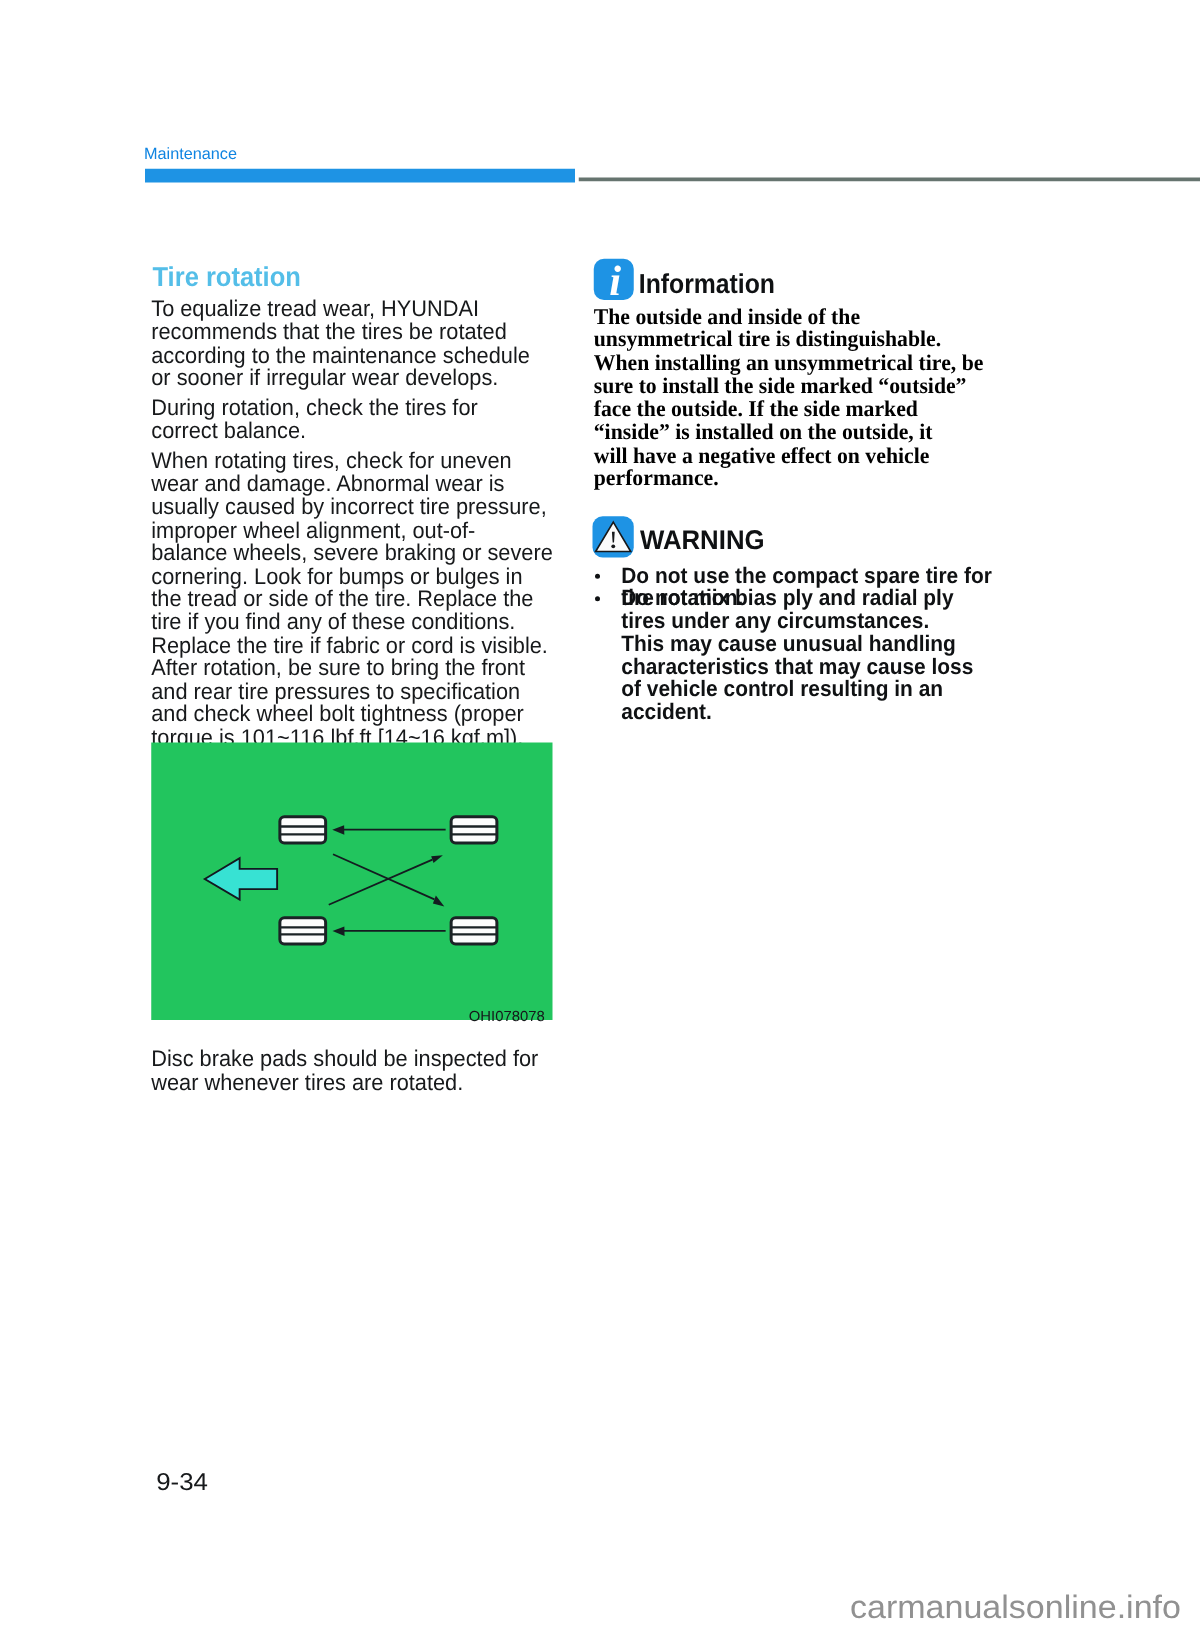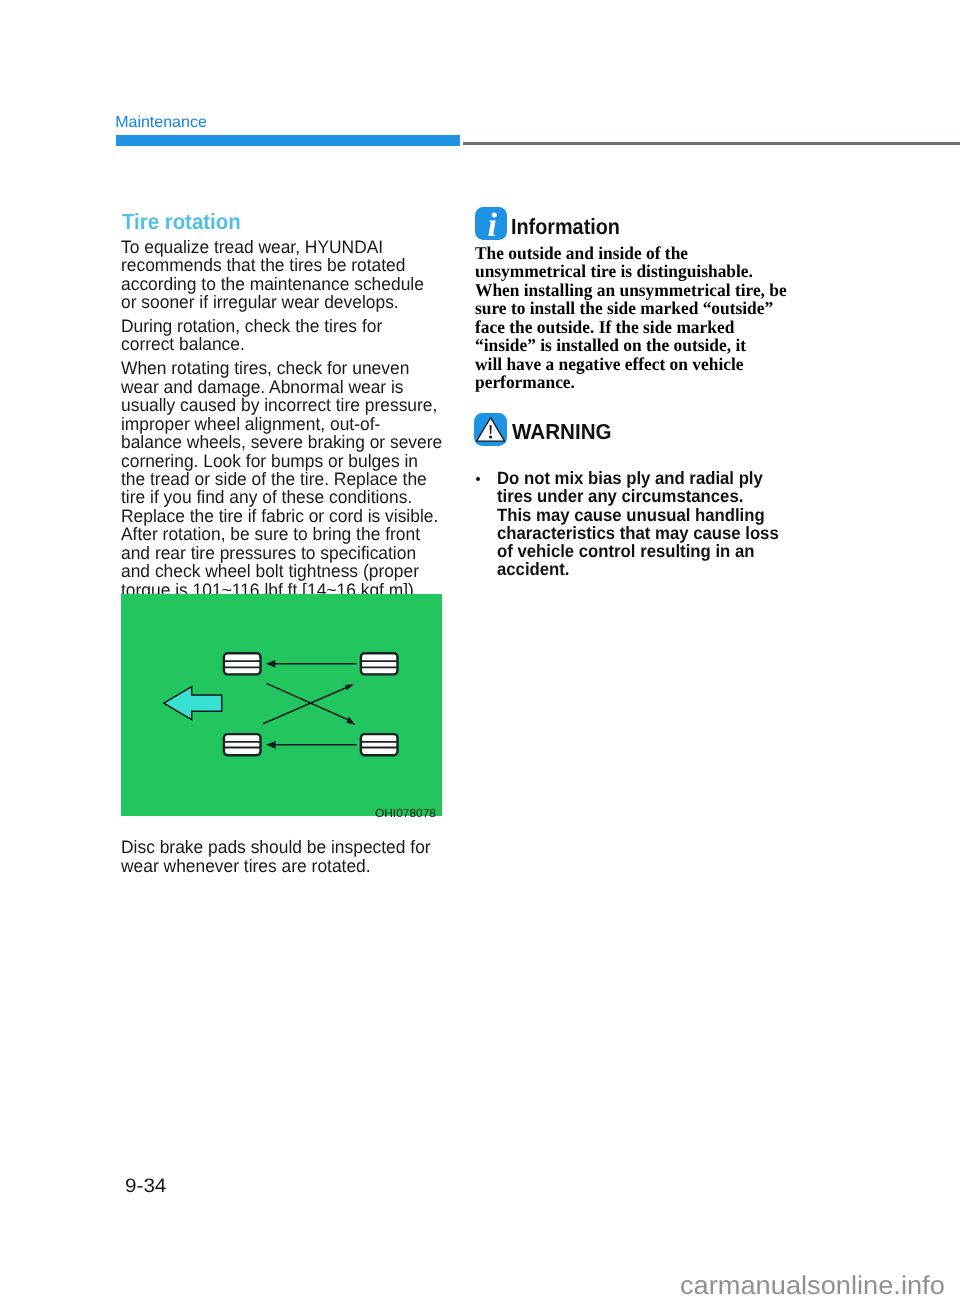--- a/index.html
+++ b/index.html
@@ -3,21 +3,21 @@
 <meta charset="utf-8">
 <style>
   html,body{margin:0;padding:0;background:#ffffff;}
   #page{position:relative;width:960px;height:1302px;background:#fff;overflow:hidden;
         font-family:"Liberation Sans",sans-serif;text-rendering:geometricPrecision;
         -webkit-font-smoothing:antialiased;will-change:transform;}
   .abs{position:absolute;}
   .ln{white-space:pre;}
   .sx{transform-origin:left top;}
   
-  #hdr-title{left:115.2px;top:113.7px;font-size:16px;line-height:18.95px;color:#0f84e1;
+  #hdr-title{left:115.2px;top:113.7px;font-size:13px;line-height:18.95px;color:#0f84e1;
              transform:scaleX(1.0);}
   #hdr-bar{left:115.8px;top:134.8px;width:344.2px;height:11.2px;background:#1e93e4;}
   #hdr-rule{left:462.8px;top:142.3px;width:497.2px;height:2.7px;background:#66746f;}
   
   #col-left{left:121.4px;top:0;width:330px;height:1302px;}
   #lc-heading{left:0.5px;top:210.5px;font-size:21.95px;line-height:21.95px;font-weight:bold;
               color:#54bee8;transform:scaleX(0.930);}
   .body-txt{font-size:18.1px;line-height:18.45px;color:#17191b;transform:scaleX(0.962);}
   #lc-p1{left:0;top:237.7px;}
   #lc-p2{left:0;top:316.8px;}
@@ -155,20 +155,27 @@
 
     <div class="abs cbox-icon" id="warn-icon">
       <svg width="32.8" height="32.8" viewBox="0 0 33 33">
         <polygon points="16.74,4.7 30.77,28.4 2.52,28.4" fill="#fbfbfb" stroke="#17191b" stroke-width="1.3" stroke-linejoin="miter"></polygon>
         <path d="M15.62 12.4 L17.86 12.4 L17.32 21.2 L16.22 21.2 Z" fill="#17191b"></path>
         <circle cx="16.72" cy="24.2" r="1.55" fill="#17191b"></circle>
       </svg>
     </div>
     <div class="abs ln cbox-title" id="warn-title">WARNING</div>
 
+    <div class="abs bullets bullet-row" id="warn-b1">
+      <span class="bullet-dot"></span>
+      <div class="bullet-txt">
+        <div class="ln">Do not use the compact spare tire for</div>
+        <div class="ln">tire rotation.</div>
+      </div>
+    </div>
 
     <div class="abs bullets bullet-row" id="warn-b2">
       <span class="bullet-dot"></span>
       <div class="bullet-txt">
         <div class="ln">Do not mix bias ply and radial ply</div>
         <div class="ln">tires under any circumstances.</div>
         <div class="ln">This may cause unusual handling</div>
         <div class="ln">characteristics that may cause loss</div>
         <div class="ln">of vehicle control resulting in an</div>
         <div class="ln">accident.</div>

